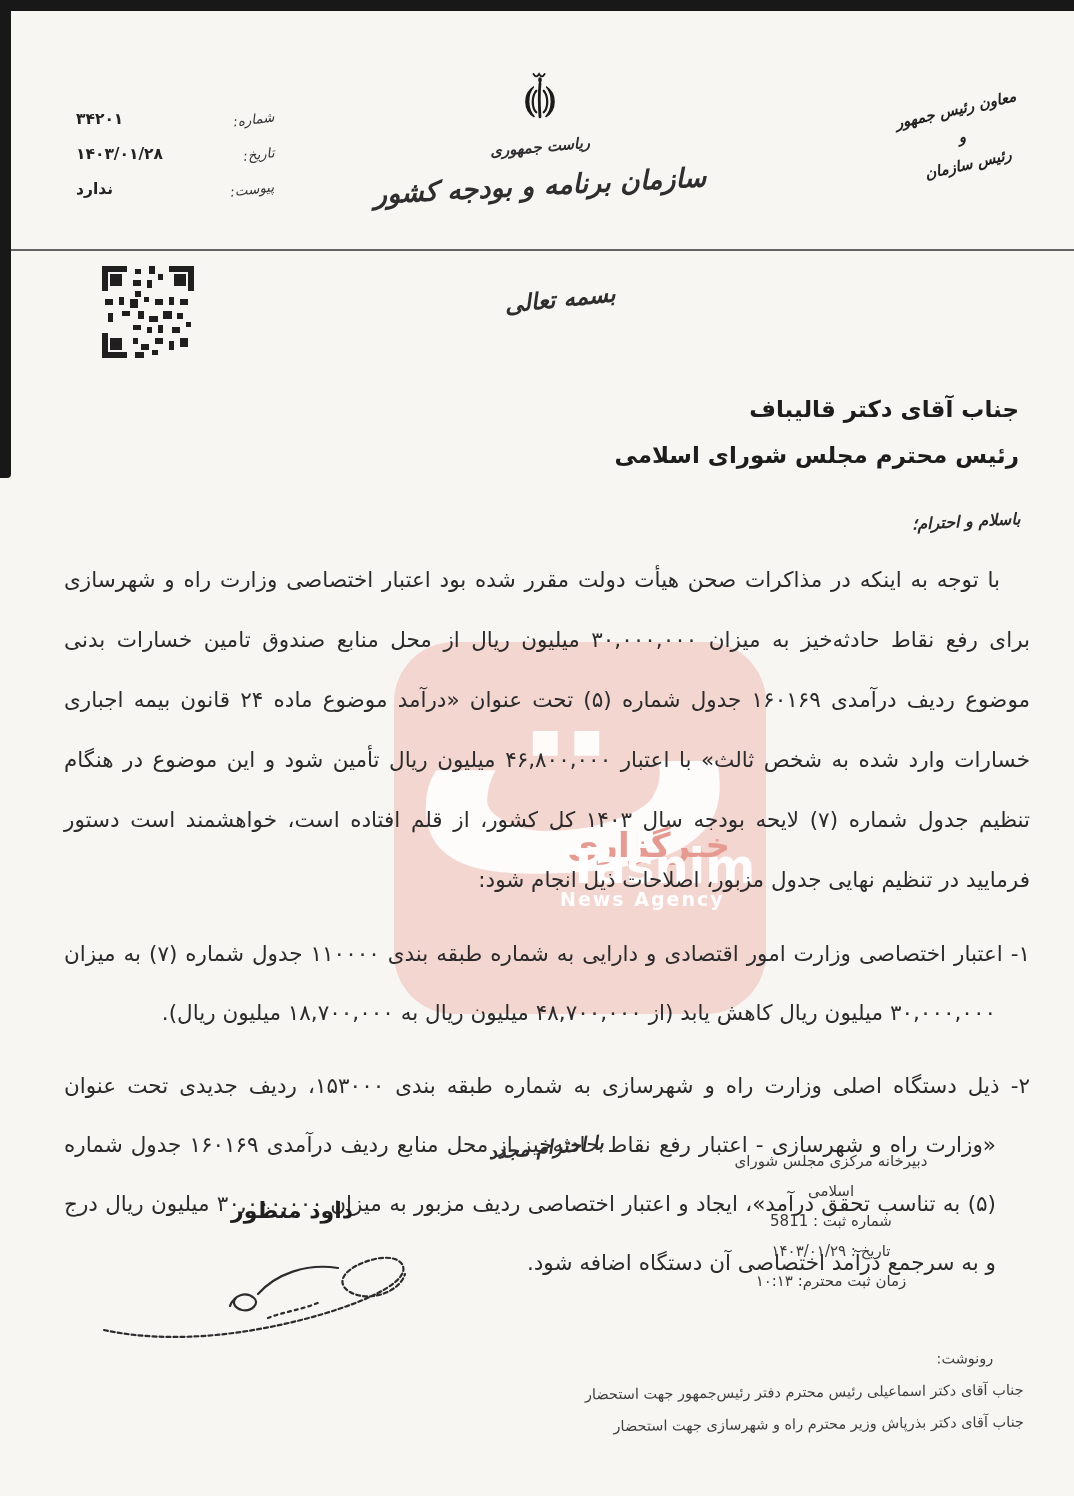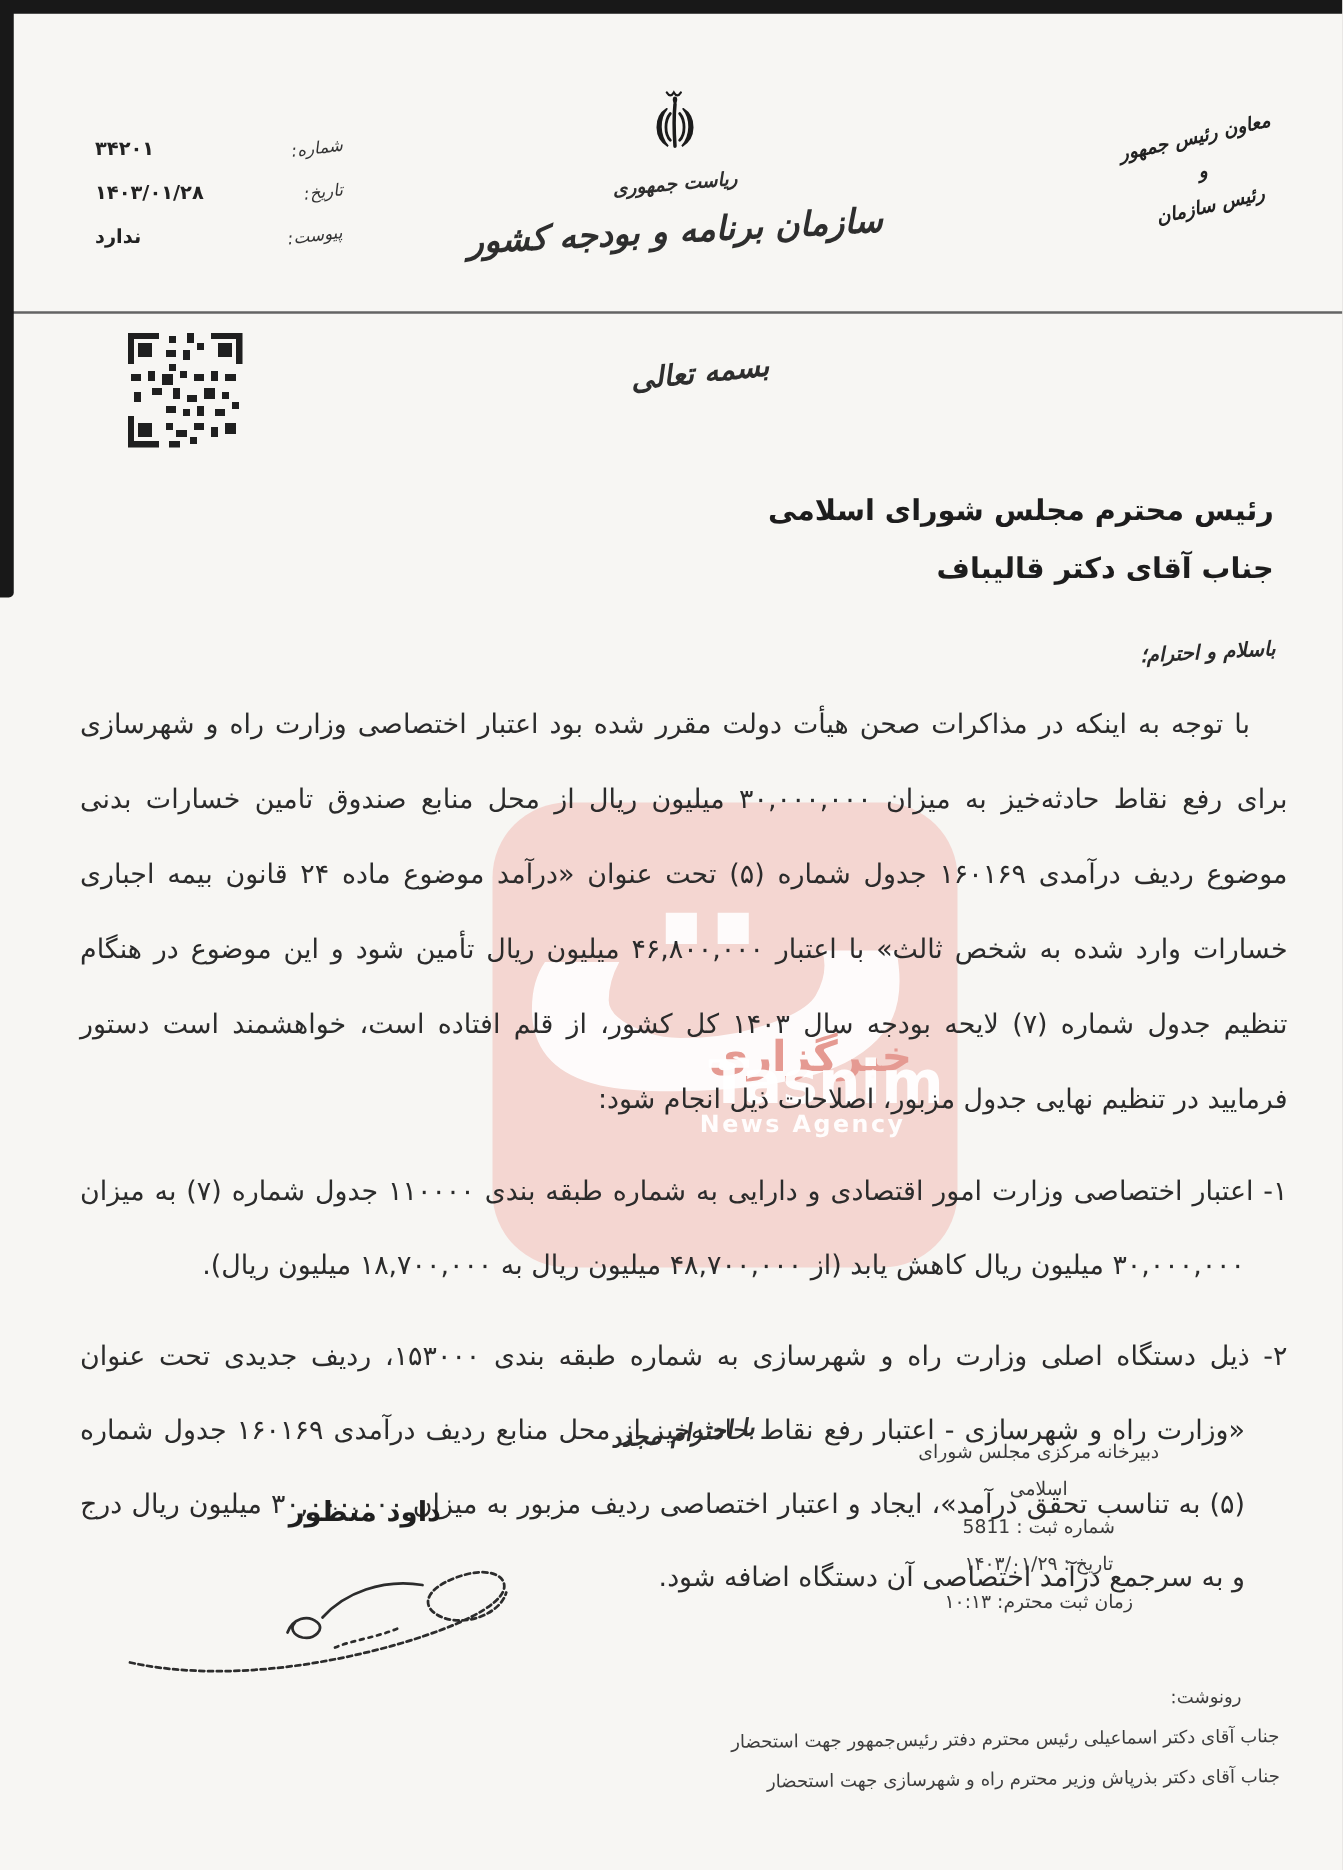--- a/index.html
+++ b/index.html
@@ -165,22 +165,22 @@
         <rect x="24" y="27" width="2" height="3"></rect>
       <rect x="28" y="26" width="3" height="3"></rect>
         <rect x="12" y="31" width="3" height="2"></rect>
       <rect x="18" y="30" width="2" height="2"></rect>
     </g>
   </svg>
 
   <div class="bismillah">بسمه تعالی</div>
 
   <div class="recipient">
+    <div>جناب آقای دکتر قالیباف</div>
     <div>رئیس محترم مجلس شورای اسلامی</div>
-    <div>جناب آقای دکتر قالیباف</div>
   </div>
 
   <div class="salutation">باسلام و احترام؛</div>
 
   <div class="body-block">
     <p class="para">با توجه به اینکه در مذاکرات صحن هیأت دولت مقرر شده بود اعتبار اختصاصی وزارت راه و شهرسازی برای رفع نقاط حادثه‌خیز به میزان ۳۰,۰۰۰,۰۰۰ میلیون ریال از محل منابع صندوق تامین خسارات بدنی موضوع ردیف درآمدی ۱۶۰۱۶۹ جدول شماره (۵) تحت عنوان «درآمد موضوع ماده ۲۴ قانون بیمه اجباری خسارات وارد شده به شخص ثالث» با اعتبار ۴۶,۸۰۰,۰۰۰ میلیون ریال تأمین شود و این موضوع در هنگام تنظیم جدول شماره (۷) لایحه بودجه سال ۱۴۰۳ کل کشور، از قلم افتاده است، خواهشمند است دستور فرمایید در تنظیم نهایی جدول مزبور، اصلاحات ذیل انجام شود:</p>
     <p class="item">۱-  اعتبار اختصاصی وزارت امور اقتصادی و دارایی به شماره طبقه بندی ۱۱۰۰۰۰ جدول شماره (۷) به میزان ۳۰,۰۰۰,۰۰۰ میلیون ریال کاهش یابد (از ۴۸,۷۰۰,۰۰۰ میلیون ریال به ۱۸,۷۰۰,۰۰۰ میلیون ریال).</p>
     <p class="item">۲-  ذیل دستگاه اصلی وزارت راه و شهرسازی به شماره طبقه بندی ۱۵۳۰۰۰، ردیف جدیدی تحت عنوان «وزارت راه و شهرسازی - اعتبار رفع نقاط حادثه‌خیز از محل منابع ردیف درآمدی ۱۶۰۱۶۹ جدول شماره (۵) به تناسب تحقق درآمد»، ایجاد و اعتبار اختصاصی ردیف مزبور به میزان ۳۰,۰۰۰,۰۰۰ میلیون ریال درج و به سرجمع درآمد اختصاصی آن دستگاه اضافه شود.</p>
   </div>
 

